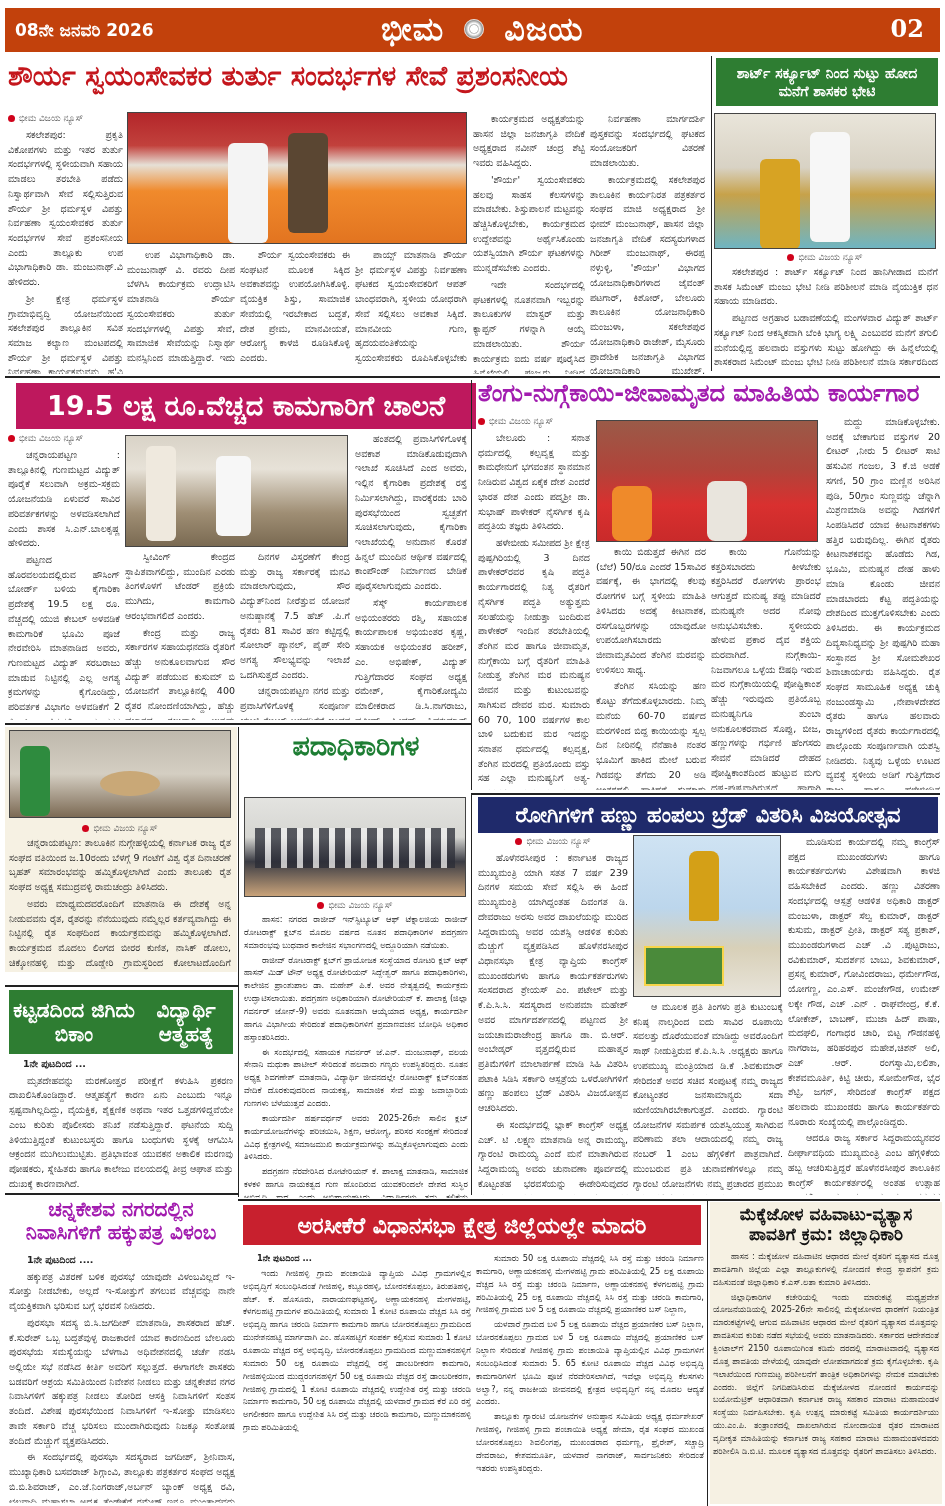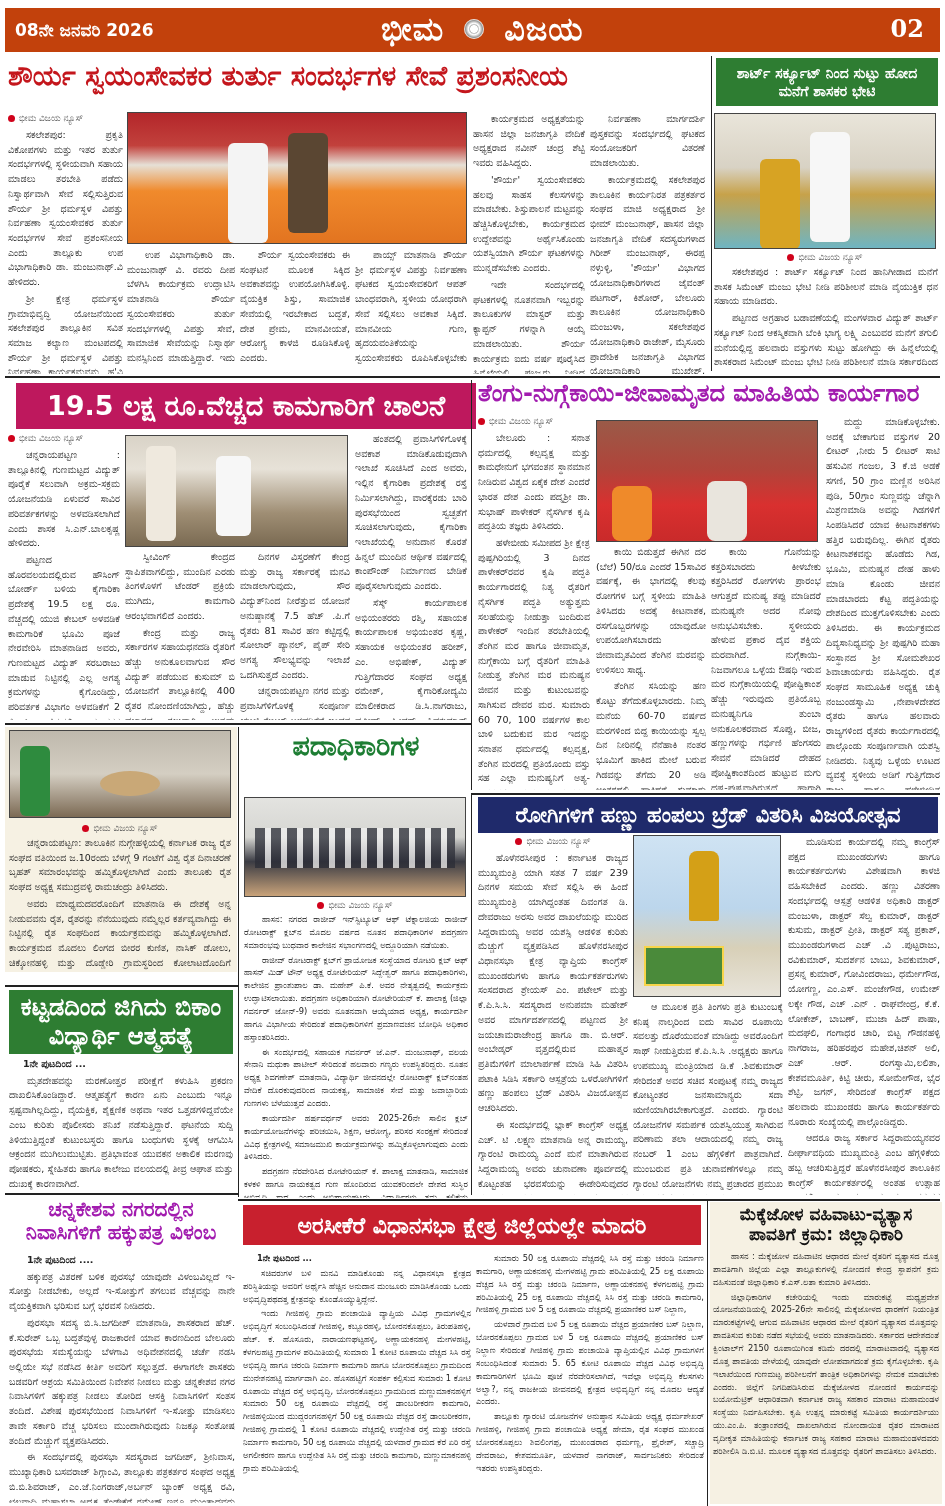--- a/index.html
+++ b/index.html
@@ -169,21 +169,21 @@
   </div>
 <div class="abs col" style="left:244px;top:913px;width:224px;height:285px;font-size:8.3px;">
   <p>ಹಾಸನ: ನಗರದ ರಾಜೀವ್ ಇನ್‌ಸ್ಟಿಟ್ಯೂಟ್ ಆಫ್ ಟೆಕ್ನಾಲಜಿಯ ರಾಜೀವ್ ರೋಟರಾಕ್ಟ್ ಕ್ಲಬ್‌ನ ಮೊದಲ ವರ್ಷದ ನೂತನ ಪದಾಧಿಕಾರಿಗಳ ಪದಗ್ರಹಣ ಸಮಾರಂಭವು ಬುಧವಾರ ಕಾಲೇಜಿನ ಸಭಾಂಗಣದಲ್ಲಿ ಅದ್ದೂರಿಯಾಗಿ ನಡೆಯಿತು.</p>
     <p>ರಾಜೀವ್ ರೋಟರಾಕ್ಟ್ ಕ್ಲಬ್‌ಗೆ ಪ್ರಾಯೋಜಕ ಸಂಸ್ಥೆಯಾದ ರೋಟರಿ ಕ್ಲಬ್ ಆಫ್ ಹಾಸನ್ ಮಿಡ್ ಟೌನ್ ಅಧ್ಯಕ್ಷ ರೋಟೇರಿಯನ್ ಸಿದ್ದೇಶ್ವರ್ ಹಾಗೂ ಪದಾಧಿಕಾರಿಗಳು, ಕಾಲೇಜಿನ ಪ್ರಾಂಶುಪಾಲ ಡಾ. ಮಹೇಶ್ ಪಿ.ಕೆ. ಅವರ ನೇತೃತ್ವದಲ್ಲಿ ಕಾರ್ಯಕ್ರಮ ಉದ್ಘಾಟಿಸಲಾಯಿತು. ಪದಗ್ರಹಣ ಅಧಿಕಾರಿಯಾಗಿ ರೋಟೇರಿಯನ್ ಕೆ. ಪಾಲಾಕ್ಷ (ಜಿಲ್ಲಾ ಗವರ್ನರ್ ಜೋನ್-9) ಅವರು ನೂತನವಾಗಿ ಆಯ್ಕೆಯಾದ ಅಧ್ಯಕ್ಷ, ಕಾರ್ಯದರ್ಶಿ ಹಾಗೂ ವಿಭಾಗೀಯ ಸೇರಿದಂತೆ ಪದಾಧಿಕಾರಿಗಳಿಗೆ ಪ್ರಮಾಣವಚನ ಬೋಧಿಸಿ ಅಧಿಕಾರ ಹಸ್ತಾಂತರಿಸಿದರು.</p>
     <p>ಈ ಸಂದರ್ಭದಲ್ಲಿ ಸಹಾಯಕ ಗವರ್ನರ್ ಜೆ.ಎನ್. ಮಂಜುನಾಥ್, ವಲಯ ಸೇನಾನಿ ಮಧುಕಾ ಪಾಟೀಲ್ ಸೇರಿದಂತೆ ಹಲವಾರು ಗಣ್ಯರು ಉಪಸ್ಥಿತರಿದ್ದರು. ನೂತನ ಅಧ್ಯಕ್ಷ ಶಿವಗಣೇಶ್ ಮಾತನಾಡಿ, ವಿದ್ಯಾರ್ಥಿ ಜೀವನದಲ್ಲೇ ರೋಟರಾಕ್ಟ್ ಕ್ಲಬ್‌ನಂತಹ ವೇದಿಕೆ ದೊರಕುವುದರಿಂದ ನಾಯಕತ್ವ, ಸಾಮಾಜಿಕ ಸೇವೆ ಮತ್ತು ಜವಾಬ್ದಾರಿಯ ಗುಣಗಳು ಬೆಳೆಯುತ್ತವೆ ಎಂದರು.</p>
     <p>ಕಾರ್ಯದರ್ಶಿ ಹರ್ಷವರ್ಧನ್ ಅವರು 2025-26ನೇ ಸಾಲಿನ ಕ್ಲಬ್ ಕಾರ್ಯಯೋಜನೆಗಳನ್ನು ಪರಿಚಯಿಸಿ, ಶಿಕ್ಷಣ, ಆರೋಗ್ಯ, ಪರಿಸರ ಸಂರಕ್ಷಣೆ ಸೇರಿದಂತೆ ವಿವಿಧ ಕ್ಷೇತ್ರಗಳಲ್ಲಿ ಸಮಾಜಮುಖಿ ಕಾರ್ಯಕ್ರಮಗಳನ್ನು ಹಮ್ಮಿಕೊಳ್ಳಲಾಗುವುದು ಎಂದು ತಿಳಿಸಿದರು.</p>
     <p>ಪದಗ್ರಹಣ ನೆರವೇರಿಸಿದ ರೋಟೇರಿಯನ್ ಕೆ. ಪಾಲಾಕ್ಷ ಮಾತನಾಡಿ, ಸಾಮಾಜಿಕ ಕಳಕಳಿ ಹಾಗೂ ನಾಯಕತ್ವದ ಗುಣ ಹೊಂದಿರುವ ಯುವಕರಿಂದಲೇ ದೇಶದ ಸುಸ್ಥಿರ ಅಭಿವೃದ್ಧಿ ಸಾಧ್ಯ ಎಂದು ಅಭಿಪ್ರಾಯಪಟ್ಟರು. ವಿದ್ಯಾರ್ಥಿಗಳು ತಮ್ಮ ಕಲಿಕೆಯ ಅವಧಿಯಲ್ಲೇ ಸಮಾಜ ಸೇವೆಯಲ್ಲಿ ತೊಡಗಿಸಿಕೊಳ್ಳಬೇಕು ಎಂದು ಸಲಹೆ ನೀಡಿದರು.</p>
 </div>
 
 <div class="abs rule-h" style="left:5px;top:985px;width:233px;"></div>
-<div class="abs banner" style="left:9px;top:990px;width:224px;height:64px;background:#2e7d32;font-size:24px;flex-direction:column;line-height:1.2;">
+<div class="abs banner" style="left:9px;top:990px;width:224px;height:64px;background:#2e7d32;font-size:20px;flex-direction:row;line-height:1.2;">
   <div>ಕಟ್ಟಡದಿಂದ ಜಿಗಿದು ಬಿಕಾಂ</div>
   <div>ವಿದ್ಯಾರ್ಥಿ ಆತ್ಮಹತ್ಯೆ</div>
 </div>
 <div class="abs col" style="left:9px;top:1057px;width:224px;height:135px;">
   <div class="cont" style="padding-left:14px;">1ನೇ ಪುಟದಿಂದ ...</div>
   <p>ಮೃತದೇಹವನ್ನು ಮರಣೋತ್ತರ ಪರೀಕ್ಷೆಗೆ ಕಳುಹಿಸಿ ಪ್ರಕರಣ ದಾಖಲಿಸಿಕೊಂಡಿದ್ದಾರೆ. ಆತ್ಮಹತ್ಯೆಗೆ ಕಾರಣ ಏನು ಎಂಬುದು ಇನ್ನೂ ಸ್ಪಷ್ಟವಾಗಿಲ್ಲದಿದ್ದು, ವೈಯಕ್ತಿಕ, ಶೈಕ್ಷಣಿಕ ಅಥವಾ ಇತರ ಒತ್ತಡಗಳಿದ್ದವೆಯೇ ಎಂಬ ಕುರಿತು ಪೊಲೀಸರು ತನಿಖೆ ನಡೆಸುತ್ತಿದ್ದಾರೆ. ಘಟನೆಯ ಸುದ್ದಿ ತಿಳಿಯುತ್ತಿದ್ದಂತೆ ಕುಟುಂಬಸ್ಥರು ಹಾಗೂ ಬಂಧುಗಳು ಸ್ಥಳಕ್ಕೆ ಆಗಮಿಸಿ ಆಕ್ರಂದನ ಮುಗಿಲುಮುಟ್ಟಿತು. ಪ್ರತಿಭಾವಂತ ಯುವಕನ ಅಕಾಲಿಕ ಮರಣವು ಪೋಷಕರು, ಸ್ನೇಹಿತರು ಹಾಗೂ ಕಾಲೇಜು ವಲಯದಲ್ಲಿ ತೀವ್ರ ಆಘಾತ ಮತ್ತು ದುಃಖಕ್ಕೆ ಕಾರಣವಾಗಿದೆ.</p>
 </div>
 
 <div class="abs rule-h" style="left:5px;top:1193px;width:233px;"></div>
 <div class="abs headline hl-brown" style="left:9px;top:1198px;width:224px;text-align:center;font-size:20px;">
@@ -217,21 +217,20 @@
   </div>
 <div class="abs col" style="left:788px;top:835px;width:152px;height:360px;">
     <p>ಮೂಡಿಸುವ ಕಾರ್ಯದಲ್ಲಿ ನಮ್ಮ ಕಾಂಗ್ರೆಸ್ ಪಕ್ಷದ ಮುಖಂಡರುಗಳು ಹಾಗೂ ಕಾರ್ಯಕರ್ತರುಗಳು ವಿಶೇಷವಾಗಿ ಕಾಳಜಿ ವಹಿಸಬೇಕಿದೆ ಎಂದರು. ಹಣ್ಣು ವಿತರಣಾ ಸಂದರ್ಭದಲ್ಲಿ ಆಸ್ಪತ್ರೆ ಆಡಳಿತ ಅಧಿಕಾರಿ ಡಾಕ್ಟರ್ ಮಂಜುಳಾ, ಡಾಕ್ಟರ್ ಸೆಲ್ವ ಕುಮಾರ್, ಡಾಕ್ಟರ್ ಕುಸುಮ, ಡಾಕ್ಟರ್ ಪ್ರೀತಿ, ಡಾಕ್ಟರ್ ಸತ್ಯ ಪ್ರಕಾಶ್, ಮುಖಂಡರುಗಳಾದ ಎಚ್ .ವಿ .ಪುಟ್ಟರಾಜು, ರವಿಕುಮಾರ್, ಸುದರ್ಶನ ಬಾಬು, ಶಿವಕುಮಾರ್, ಪ್ರಸನ್ನ ಕುಮಾರ್, ಗೋವಿಂದರಾಜು, ಧರ್ಮೇಗೌಡ, ಯೋಗಣ್ಣ, ಎಂ.ಎಸ್. ಮಂಜೇಗೌಡ, ಉಮೇಶ್ ಲಕ್ಕೇ ಗೌಡ, ಎಚ್ .ಎನ್ . ರಾಘವೇಂದ್ರ, ಕೆ.ಕೆ. ಲೋಕೇಶ್, ಬಾಬಣ್, ಮುಜಾ ಹಿದ್ ಪಾಷಾ, ಮದಘಲಿ, ಗಂಗಾಧರ ಚಾರಿ, ಬಿಟ್ಟ ಗೌಡನಹಳ್ಳಿ ನಾಗರಾಜ, ಹರಿಹರಪುರ ಮಹೇಶ,ಚಿಶನ್ ಅಲಿ, ಎಚ್ .ಆರ್. ರಂಗಸ್ವಾಮಿ,ಲಲಿತಾ, ಕೇಶವಮೂರ್ತಿ, ಕಿಟ್ಟಿ ಚೀರು, ಸೋಮೇಗೌಡ, ಭೈರ ಶೆಟ್ಟಿ, ಜಗನ್, ಸೇರಿದಂತೆ ಕಾಂಗ್ರೆಸ್ ಪಕ್ಷದ ಹಲವಾರು ಮುಖಂಡರು ಹಾಗೂ ಕಾರ್ಯಕರ್ತರು ನೂರಾರು ಸಂಖ್ಯೆಯಲ್ಲಿ ಪಾಲ್ಗೊಂಡಿದ್ದರು.</p>
     <p>ಆದರೂ ರಾಜ್ಯ ಸರ್ಕಾರ ಸಿದ್ದರಾಮಯ್ಯನವರ ದೀರ್ಘಾವಧಿಯ ಮುಖ್ಯಮಂತ್ರಿ ಎಂಬ ಹೆಗ್ಗಳಿಕೆಯ ಹಬ್ಬ ಆಚರಿಸುತ್ತಿದ್ದರೆ ಹೊಳೆನರಸೀಪುರ ತಾಲೂಕಿನ ಕಾಂಗ್ರೆಸ್ ಕಾರ್ಯಕರ್ತರಲ್ಲಿ ಅಂತಹ ಉತ್ಸಾಹ ಕಾಣಸಲಿಲ್ಲ, ನೂರಾರು ಜನ ಮುಖಂಡರುಗಳ ಮತ್ತು ಅದರಲ್ಲೂ ಕುರುಬ ಸಮಾಜದ ಬಹುತೇಕ ಮುಖಂಡರುಗಳ ಗೈರು ಎದ್ದು ಕಾಣುತ್ತಿತ್ತು.</p>
   </div>
 
 <div class="abs rule-h" style="left:238px;top:1199px;width:702px;"></div>
 <div class="abs banner" style="left:243px;top:1205px;width:458px;height:40px;background:#c8202e;font-size:22px;white-space:nowrap;">ಅರಸೀಕೆರೆ ವಿಧಾನಸಭಾ ಕ್ಷೇತ್ರ ಜಿಲ್ಲೆಯಲ್ಲೇ ಮಾದರಿ</div>
 <div class="abs col" style="left:243px;top:1252px;width:228px;height:252px;font-size:8.3px;">
   <div class="cont" style="padding-left:14px;">1ನೇ ಪುಟದಿಂದ ...</div>
-  <p>ಸಚಿವರುಗಳ ಬಳಿ ಮನವಿ ಮಾಡಿಕೊಂಡು ನನ್ನ ವಿಧಾನಸಭಾ ಕ್ಷೇತ್ರದ ಪರಿಸ್ಥಿತಿಯನ್ನು ಅವರಿಗೆ ಅರ್ಥೈಸಿ ಹೆಚ್ಚಿನ ಅನುದಾನ ಮಂಜೂರು ಮಾಡಿಸಿಕೊಂಡು ಒಂದು ಅಭಿವೃದ್ಧಿಪಥದತ್ತ ಕ್ಷೇತ್ರವನ್ನು ಕೊಂಡೊಯ್ಯುತ್ತಿದ್ದೇನೆ.</p>
     <p>ಇಂದು ಗೀಜಿಹಳ್ಳಿ ಗ್ರಾಮ ಪಂಚಾಯಿತಿ ವ್ಯಾಪ್ತಿಯ ವಿವಿಧ ಗ್ರಾಮಗಳಲ್ಲಿನ ಅಭಿವೃದ್ಧಿಗೆ ಸಂಬಂಧಿಸಿದಂತೆ ಗೀಜಿಹಳ್ಳಿ, ಕಬ್ಬೂರಹಳ್ಳಿ, ಬೋರನಕೊಪ್ಪಲು, ತಿರುಪತಿಹಳ್ಳಿ, ಹೆಚ್. ಕೆ. ಹೊಸೂರು, ನಾರಾಯಣಘಟ್ಟಹಳ್ಳಿ, ಅಣ್ಣಾಯಕನಹಳ್ಳಿ ಮೇಗಳಹಟ್ಟಿ, ಕೆಳಗಲಹಟ್ಟಿ ಗ್ರಾಮಗಳ ಪರಿಮಿತಿಯಲ್ಲಿ ಸುಮಾರು 1 ಕೋಟಿ ರೂಪಾಯಿ ವೆಚ್ಚದ ಸಿಸಿ ರಸ್ತೆ ಅಭಿವೃದ್ಧಿ ಹಾಗೂ ಚರಂಡಿ ನಿರ್ಮಾಣ ಕಾಮಗಾರಿ ಹಾಗೂ ಬೋರನಕೊಪ್ಪಲು ಗ್ರಾಮದಿಂದ ಮುನೇಶನಹಟ್ಟಿ ಮಾರ್ಗವಾಗಿ ಎಂ. ಹೊಸಹಟ್ಟಿಗೆ ಸಂಪರ್ಕ ಕಲ್ಪಿಸುವ ಸುಮಾರು 1 ಕೋಟಿ ರೂಪಾಯಿ ವೆಚ್ಚದ ರಸ್ತೆ ಅಭಿವೃದ್ಧಿ, ಬೋರನಕೊಪ್ಪಲು ಗ್ರಾಮದಿಂದ ಮಣ್ಣುಮಾಕನಹಳ್ಳಿಗೆ ಸುಮಾರು 50 ಲಕ್ಷ ರೂಪಾಯಿ ವೆಚ್ಚದಲ್ಲಿ ರಸ್ತೆ ಡಾಂಬರೀಕರಣ ಕಾಮಗಾರಿ, ಗೀಜಿಹಳ್ಳಿಯಿಂದ ಮುದ್ದರಂಗನಹಳ್ಳಿಗೆ 50 ಲಕ್ಷ ರೂಪಾಯಿ ವೆಚ್ಚದ ರಸ್ತೆ ಡಾಂಬರೀಕರಣ, ಗೀಜಿಹಳ್ಳಿ ಗ್ರಾಮದಲ್ಲಿ 1 ಕೋಟಿ ರೂಪಾಯಿ ವೆಚ್ಚದಲ್ಲಿ ಉದ್ದೇಶಿತ ರಸ್ತೆ ಮತ್ತು ಚರಂಡಿ ನಿರ್ಮಾಣ ಕಾಮಗಾರಿ, 50 ಲಕ್ಷ ರೂಪಾಯಿ ವೆಚ್ಚದಲ್ಲಿ ಯಳವಾರೆ ಗ್ರಾಮದ ಕೆರೆ ಏರಿ ರಸ್ತೆ ಅಗಲೀಕರಣ ಹಾಗೂ ಉದ್ದೇಶಿತ ಸಿಸಿ ರಸ್ತೆ ಮತ್ತು ಚರಂಡಿ ಕಾಮಗಾರಿ, ಮಣ್ಣುಮಾಕನಹಳ್ಳಿ ಗ್ರಾಮ ಪರಿಮಿತಿಯಲ್ಲಿ</p>
 </div>
 <div class="abs col" style="left:476px;top:1252px;width:228px;height:252px;font-size:8.3px;">
   <p>ಸುಮಾರು 50 ಲಕ್ಷ ರೂಪಾಯಿ ವೆಚ್ಚದಲ್ಲಿ ಸಿಸಿ ರಸ್ತೆ ಮತ್ತು ಚರಂಡಿ ನಿರ್ಮಾಣ ಕಾಮಗಾರಿ, ಅಣ್ಣಾಯಕನಹಳ್ಳಿ ಮೇಗಳಹಟ್ಟಿ ಗ್ರಾಮ ಪರಿಮಿತಿಯಲ್ಲಿ 25 ಲಕ್ಷ ರೂಪಾಯಿ ವೆಚ್ಚದ ಸಿಸಿ ರಸ್ತೆ ಮತ್ತು ಚರಂಡಿ ನಿರ್ಮಾಣ, ಅಣ್ಣಾಯಕನಹಳ್ಳಿ ಕೆಳಗಲಹಟ್ಟಿ ಗ್ರಾಮ ಪರಿಮಿತಿಯಲ್ಲಿ 25 ಲಕ್ಷ ರೂಪಾಯಿ ವೆಚ್ಚದಲ್ಲಿ ಸಿಸಿ ರಸ್ತೆ ಮತ್ತು ಚರಂಡಿ ಕಾಮಗಾರಿ, ಗೀಜಿಹಳ್ಳಿ ಗ್ರಾಮದ ಬಳಿ 5 ಲಕ್ಷ ರೂಪಾಯಿ ವೆಚ್ಚದಲ್ಲಿ ಪ್ರಯಾಣಿಕರ ಬಸ್ ನಿಲ್ದಾಣ,</p>
     <p>ಯಳವಾರೆ ಗ್ರಾಮದ ಬಳಿ 5 ಲಕ್ಷ ರೂಪಾಯಿ ವೆಚ್ಚದ ಪ್ರಯಾಣಿಕರ ಬಸ್ ನಿಲ್ದಾಣ, ಬೋರನಕೊಪ್ಪಲು ಗ್ರಾಮದ ಬಳಿ 5 ಲಕ್ಷ ರೂಪಾಯಿ ವೆಚ್ಚದಲ್ಲಿ ಪ್ರಯಾಣಿಕರ ಬಸ್ ನಿಲ್ದಾಣ ಸೇರಿದಂತೆ ಗೀಜಿಹಳ್ಳಿ ಗ್ರಾಮ ಪಂಚಾಯಿತಿ ವ್ಯಾಪ್ತಿಯಲ್ಲಿನ ವಿವಿಧ ಗ್ರಾಮಗಳಿಗೆ ಸಂಬಂಧಿಸಿದಂತೆ ಸುಮಾರು 5. 65 ಕೋಟಿ ರೂಪಾಯಿ ವೆಚ್ಚದ ವಿವಿಧ ಅಭಿವೃದ್ಧಿ ಕಾಮಗಾರಿಗಳಿಗೆ ಭೂಮಿ ಪೂಜೆ ನೆರವೇರಿಸಲಾಗಿದೆ, ಇವೆಲ್ಲಾ ಅಭಿವೃದ್ಧಿ ಕೆಲಸಗಳು ಅಲ್ವಾ?, ನನ್ನ ರಾಜಕೀಯ ಜೀವನದಲ್ಲಿ ಕ್ಷೇತ್ರದ ಅಭಿವೃದ್ಧಿಗೆ ನನ್ನ ಮೊದಲ ಆದ್ಯತೆ ಎಂದರು.</p>
     <p>ತಾಲ್ಲೂಕು ಗ್ಯಾರಂಟಿ ಯೋಜನೆಗಳ ಅನುಷ್ಠಾನ ಸಮಿತಿಯ ಅಧ್ಯಕ್ಷ ಧರ್ಮಶೇಖರ್ ಗೀಜಿಹಳ್ಳಿ, ಗೀಜಿಹಳ್ಳಿ ಗ್ರಾಮ ಪಂಚಾಯಿತಿ ಅಧ್ಯಕ್ಷೆ ಹೇಮಾ, ರೈತ ಸಂಘದ ಮುಖಂಡ ಬೋರನಕೊಪ್ಪಲು ಶಿವಲಿಂಗಪ್ಪ, ಮುಖಂಡರಾದ ಧರ್ಮಣ್ಣ, ಪ್ರೈರೇಶ್, ಸಚ್ಚಾದ್ರಿ ದೇವರಾಜು, ಕೇಶವಮೂರ್ತಿ, ಯಳವಾರೆ ನಾಗರಾಜ್, ಸಾರ್ವಜನಿಕರು ಸೇರಿದಂತೆ ಇತರರು ಉಪಸ್ಥಿತರಿದ್ದರು.</p>
 </div>
 <div class="abs rule-v" style="left:707px;top:1200px;height:306px;"></div>
 
 <div class="abs" style="left:710px;top:1202px;width:232px;height:302px;background:#f6f1e3;"></div>

